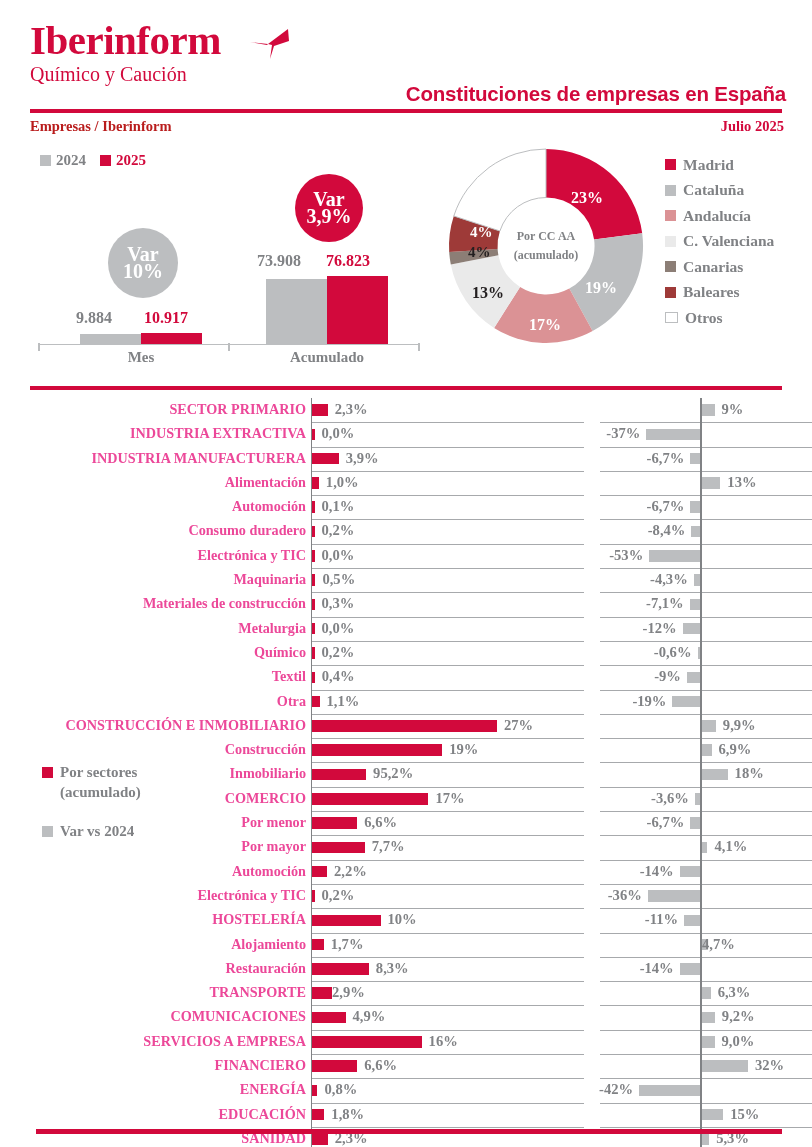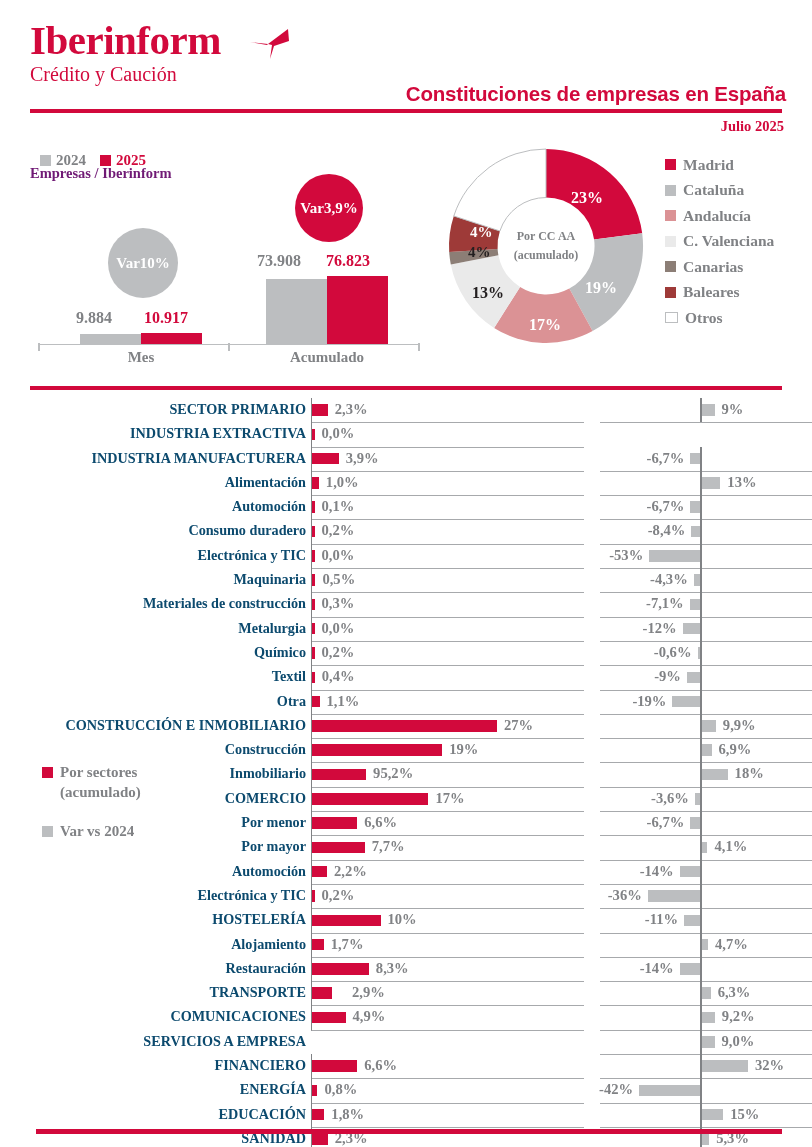--- a/index.html
+++ b/index.html
@@ -30,21 +30,21 @@
     position:absolute;right:26px;top:82px;
     font-family:"Liberation Sans", sans-serif;
     font-weight:bold;font-size:20.5px;color:#D2093C;
     letter-spacing:-.2px;
   }
   .rule-top{
     position:absolute;left:30px;top:109px;width:752px;height:4px;background:#D2093C;
   }
   .breadcrumb{
     position:absolute;left:30px;top:118px;
-    font-family:"Liberation Serif", serif;font-weight:bold;font-size:14.5px;color:#701a75;margin-top:47px;
+    font-family:"Liberation Serif", serif;font-weight:bold;font-size:14.5px;color:#b91c1c;
   }
   .period{
     position:absolute;right:28px;top:118px;
     font-family:"Liberation Serif", serif;font-weight:bold;font-size:14.5px;color:#D2093C;
   }
 
   
   .yr-legend{position:absolute;left:40px;top:152px;display:flex;gap:14px;align-items:center;}
   .yr-item{display:flex;align-items:center;gap:5px;
     font-family:"Liberation Serif", serif;font-weight:bold;font-size:15px;color:#808285;}
@@ -58,23 +58,23 @@
   .axis{position:absolute;left:0;bottom:15px;width:382px;height:1.5px;background:#BCBEC0;}
   .tick{position:absolute;bottom:9px;width:1.5px;height:8px;background:#BCBEC0;}
   .grp-label{position:absolute;bottom:-6px;
     font-family:"Liberation Serif", serif;font-weight:bold;font-size:15px;color:#808285;text-align:center;}
   .bar{position:absolute;bottom:16.5px;}
   .bar.g{background:#BCBEC0;}
   .bar.r{background:#D2093C;}
   .bval{position:absolute;font-family:"Liberation Serif", serif;font-weight:bold;font-size:16px;}
   .bval.g{color:#808285;}
   .bval.r{color:#D2093C;}
-  .bubble{position:absolute;border-radius:50%;display:flex;flex-direction:row;
+  .bubble{position:absolute;border-radius:50%;display:flex;flex-direction:column;
     align-items:center;justify-content:center;color:#fff;
-    font-family:"Liberation Serif", serif;font-weight:bold;font-size:15px;line-height:17px;}
+    font-family:"Liberation Serif", serif;font-weight:bold;font-size:20px;line-height:17px;}
   .bubble.g{background:#BCBEC0;}
   .bubble.r{background:#D2093C;}
 
   
   .donut-wrap{position:absolute;left:448px;top:146px;width:196px;height:200px;}
   .donut-center{
     position:absolute;left:50%;top:50%;transform:translate(-50%,-50%);
     width:84px;text-align:center;
     font-family:"Liberation Serif", serif;font-weight:bold;font-size:12px;line-height:19px;color:#808285;
   }
@@ -85,21 +85,21 @@
   .dl-sw{width:11px;height:11px;flex:0 0 11px;}
 
   
   .rule-mid{position:absolute;left:30px;top:386px;width:752px;height:4px;background:#D2093C;}
   .rule-bot{position:absolute;left:36px;top:1129px;width:746px;height:5px;background:#D2093C;}
 
   
   .table{position:absolute;left:0;top:398px;width:812px;}
   .row{position:relative;height:24.3px;}
   .rlabel{position:absolute;right:506px;top:3px;white-space:nowrap;
-    font-family:"Liberation Serif", serif;font-weight:bold;font-size:14.2px;color:#0c4a6e;}
+    font-family:"Liberation Serif", serif;font-weight:bold;font-size:14.2px;color:#ec4899;}
   .rlabel.main{text-transform:none;}
   
   .lpanel{position:absolute;left:311px;top:0;width:272px;height:24.3px;
     border-bottom:1px solid #A7A9AC;border-left:1.5px solid #808285;}
   .lbar{position:absolute;left:0;top:6.3px;height:11.5px;background:#D2093C;}
   .lval{position:absolute;top:3px;
     font-family:"Liberation Serif", serif;font-weight:bold;font-size:14.6px;color:#808285;white-space:nowrap;}
   
   .rpanel{position:absolute;left:600px;top:0;width:212px;height:24.3px;
     border-bottom:1px solid #A7A9AC;}
@@ -115,21 +115,21 @@
   .sl-sw{width:11px;height:11px;flex:0 0 11px;margin-top:5px;}
   .sl-gap{height:19px;}
 </style>
 </head>
 <body>
 
 <div class="page">
 
   <div class="logo">
     <div class="logo-main">Iberinform</div>
-    <div class="logo-sub">Crédito y Caución</div>
+    <div class="logo-sub">Químico y Caución</div>
     <svg class="logo-mark" width="42" height="34" viewBox="0 0 42 34">
       <path d="M40 1 L20 16 L24 17 L22 31 L26 18 L41 13 Z" fill="#D2093C"></path>
       <path d="M20 16 L2 14 L19 17 Z" fill="#D2093C"></path>
     </svg>
   </div>
 
   <div class="header-title">Constituciones de empresas en España</div>
   <div class="rule-top"></div>
   <div class="breadcrumb">Empresas / Iberinform</div>
   <div class="period">Julio 2025</div>
@@ -263,20 +263,25 @@
           <div class="rbar" style="width: 13.05px; left: 101.5px;"></div>
           <div class="rval" style="left: 121.55px;">9%</div>
         </div>
       </div>
       <div class="row">
         <div class="rlabel main">INDUSTRIA EXTRACTIVA</div>
         <div class="lpanel">
           <div class="lbar" style="width: 2.5px;"></div>
           <div class="lval" style="left: 9.5px;">0,0%</div>
         </div>
+        <div class="rpanel">
+          <div class="zline"></div>
+          <div class="rbar" style="width: 53.65px; left: 46.35px;"></div>
+          <div class="rval" style="right: 171.65px;">-37%</div>
+        </div>
       </div>
       <div class="row">
         <div class="rlabel main">INDUSTRIA MANUFACTURERA</div>
         <div class="lpanel">
           <div class="lbar" style="width: 26.715px;"></div>
           <div class="lval" style="left: 33.715px;">3,9%</div>
         </div>
         <div class="rpanel">
           <div class="zline"></div>
           <div class="rbar" style="width: 9.715px; left: 90.285px;"></div>
@@ -513,40 +518,40 @@
       </div>
       <div class="row">
         <div class="rlabel sub">Alojamiento</div>
         <div class="lpanel">
           <div class="lbar" style="width: 11.645px;"></div>
           <div class="lval" style="left: 18.645px;">1,7%</div>
         </div>
         <div class="rpanel">
           <div class="zline"></div>
           <div class="rbar" style="width: 6.815px; left: 101.5px;"></div>
-          <div class="rval" style="left: 115px;">4,7%</div>
+          <div class="rval" style="left: 102px;">4,7%</div>
         </div>
       </div>
       <div class="row">
         <div class="rlabel sub">Restauración</div>
         <div class="lpanel">
           <div class="lbar" style="width: 56.855px;"></div>
           <div class="lval" style="left: 63.855px;">8,3%</div>
         </div>
         <div class="rpanel">
           <div class="zline"></div>
           <div class="rbar" style="width: 20.3px; left: 79.7px;"></div>
           <div class="rval" style="right: 138.3px;">-14%</div>
         </div>
       </div>
       <div class="row">
         <div class="rlabel main">TRANSPORTE</div>
         <div class="lpanel">
           <div class="lbar" style="width: 19.865px;"></div>
-          <div class="lval" style="left: 40px; text-align: center;">2,9%</div>
+          <div class="lval" style="left: 20px; text-align: center;">2,9%</div>
         </div>
         <div class="rpanel">
           <div class="zline"></div>
           <div class="rbar" style="width: 9.135px; left: 101.5px;"></div>
           <div class="rval" style="left: 117.635px;">6,3%</div>
         </div>
       </div>
       <div class="row">
         <div class="rlabel main">COMUNICACIONES</div>
         <div class="lpanel">
@@ -554,20 +559,24 @@
           <div class="lval" style="left: 40.565px;">4,9%</div>
         </div>
         <div class="rpanel">
           <div class="zline"></div>
           <div class="rbar" style="width: 13.34px; left: 101.5px;"></div>
           <div class="rval" style="left: 121.84px;">9,2%</div>
         </div>
       </div>
       <div class="row">
         <div class="rlabel main">SERVICIOS A EMPRESA</div>
+        <div class="lpanel">
+          <div class="lbar" style="width: 109.6px;"></div>
+          <div class="lval" style="left: 116.6px;">16%</div>
+        </div>
         <div class="rpanel">
           <div class="zline"></div>
           <div class="rbar" style="width: 13.05px; left: 101.5px;"></div>
           <div class="rval" style="left: 121.55px;">9,0%</div>
         </div>
       </div>
       <div class="row">
         <div class="rlabel main">FINANCIERO</div>
         <div class="lpanel">
           <div class="lbar" style="width: 45.21px;"></div>

